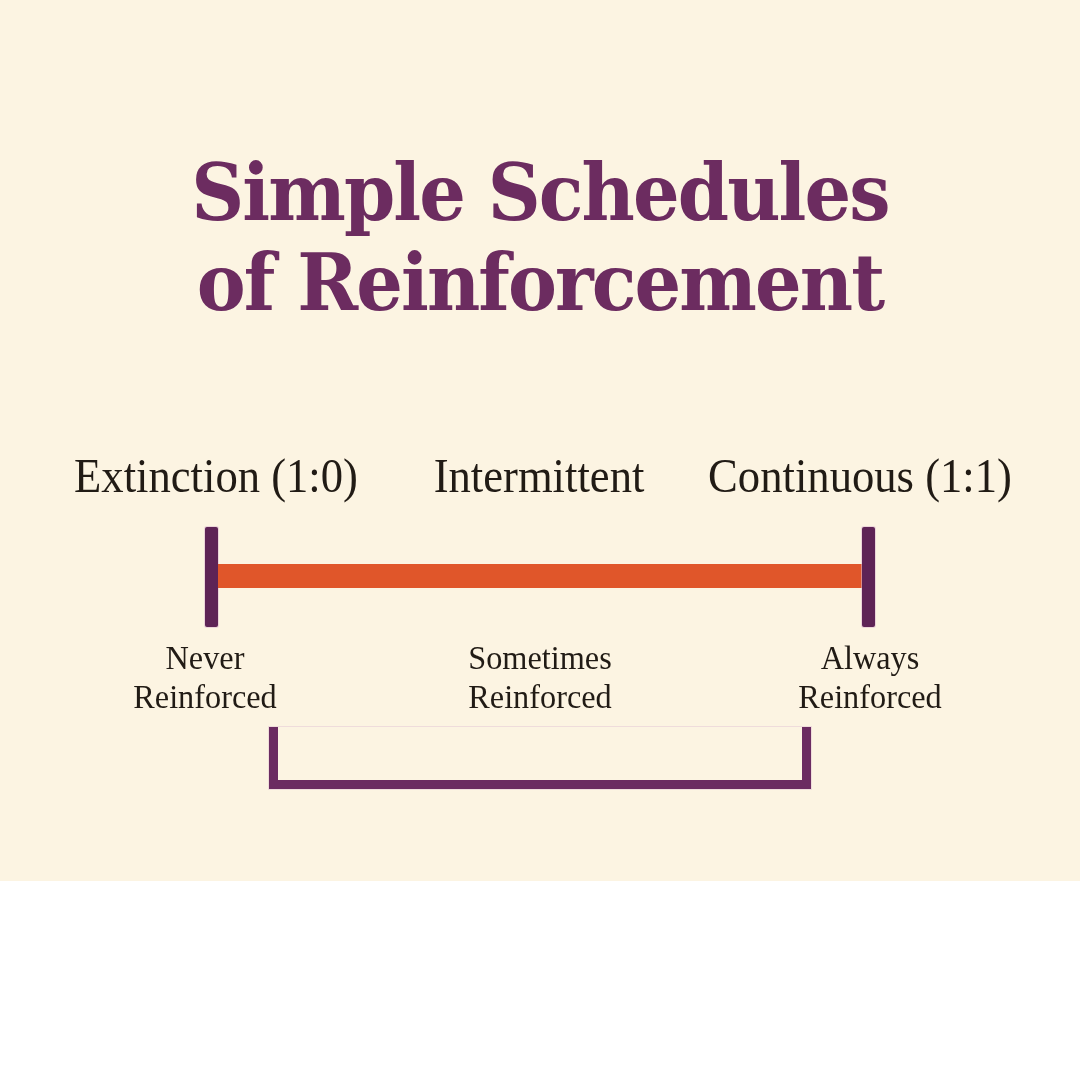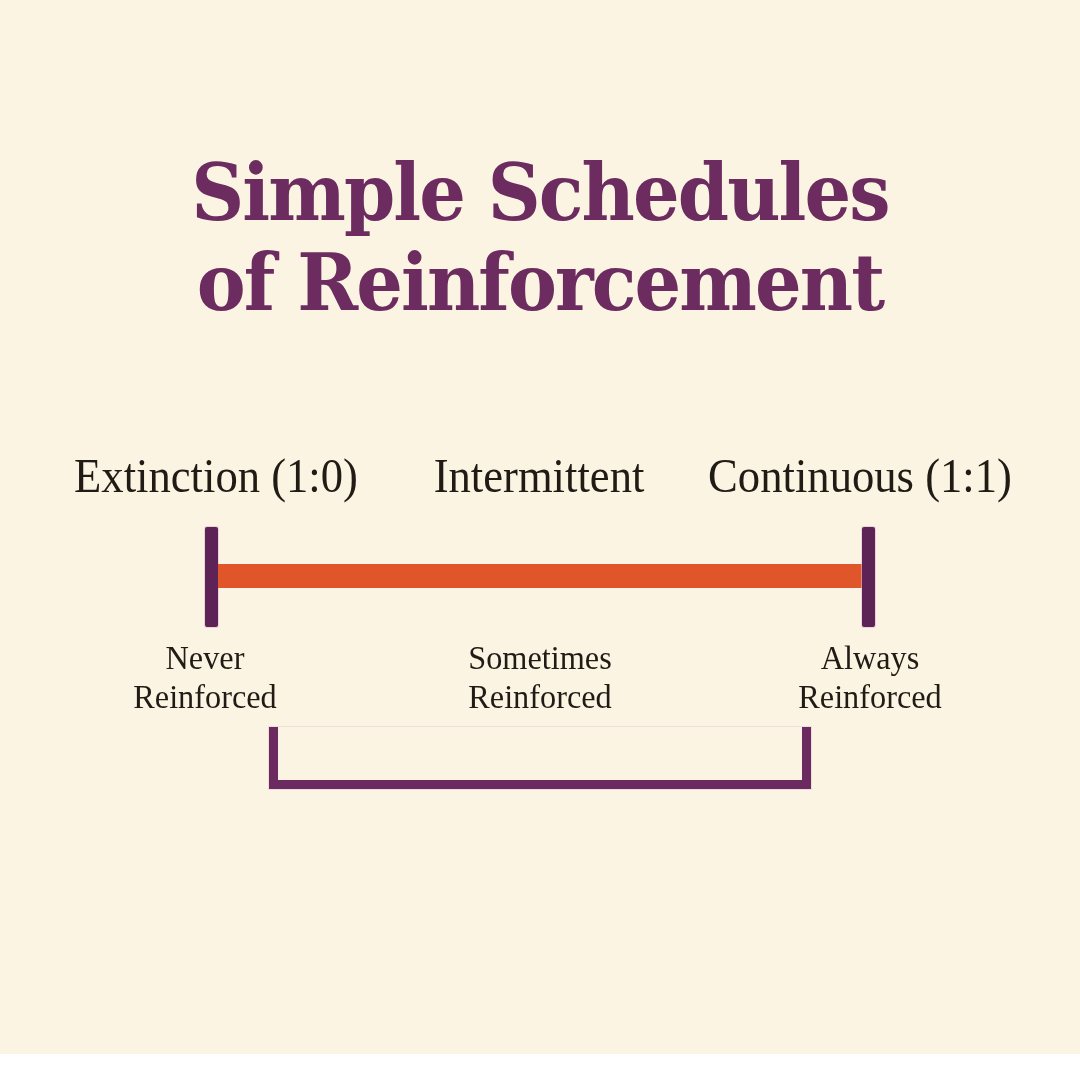--- a/index.html
+++ b/index.html
@@ -2,21 +2,21 @@
 <html style="--background: #FCF4E2; --title: #6C2C60; --label-text: #211B15; --bar-orange: #E0562A; --cap-purple: #5E2356; --bracket-purple: #6B2B61;"><head>
 <meta charset="utf-8">
 <style>
   html, body {
     margin: 0;
     padding: 0;
   }
   .canvas {
     position: relative;
     width: 1080px;
-    height: 1054px;
+    height: 881px;
     background: var(--background, #FCF4E2);
     overflow: hidden;
     font-family: "Liberation Serif", serif;
   }
 
   
   .title {
     position: absolute;
     top: 148px;
     left: 0;

